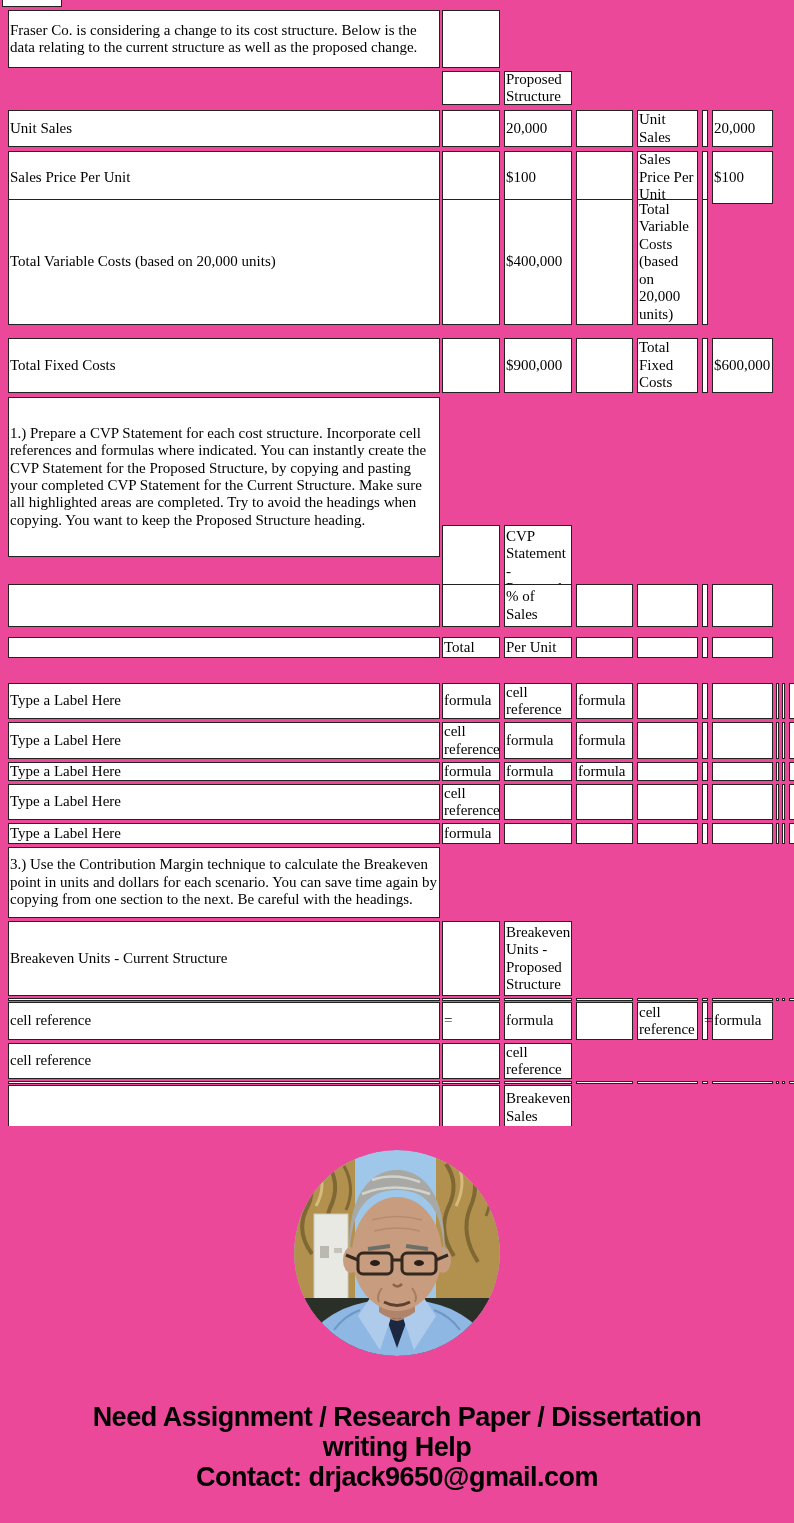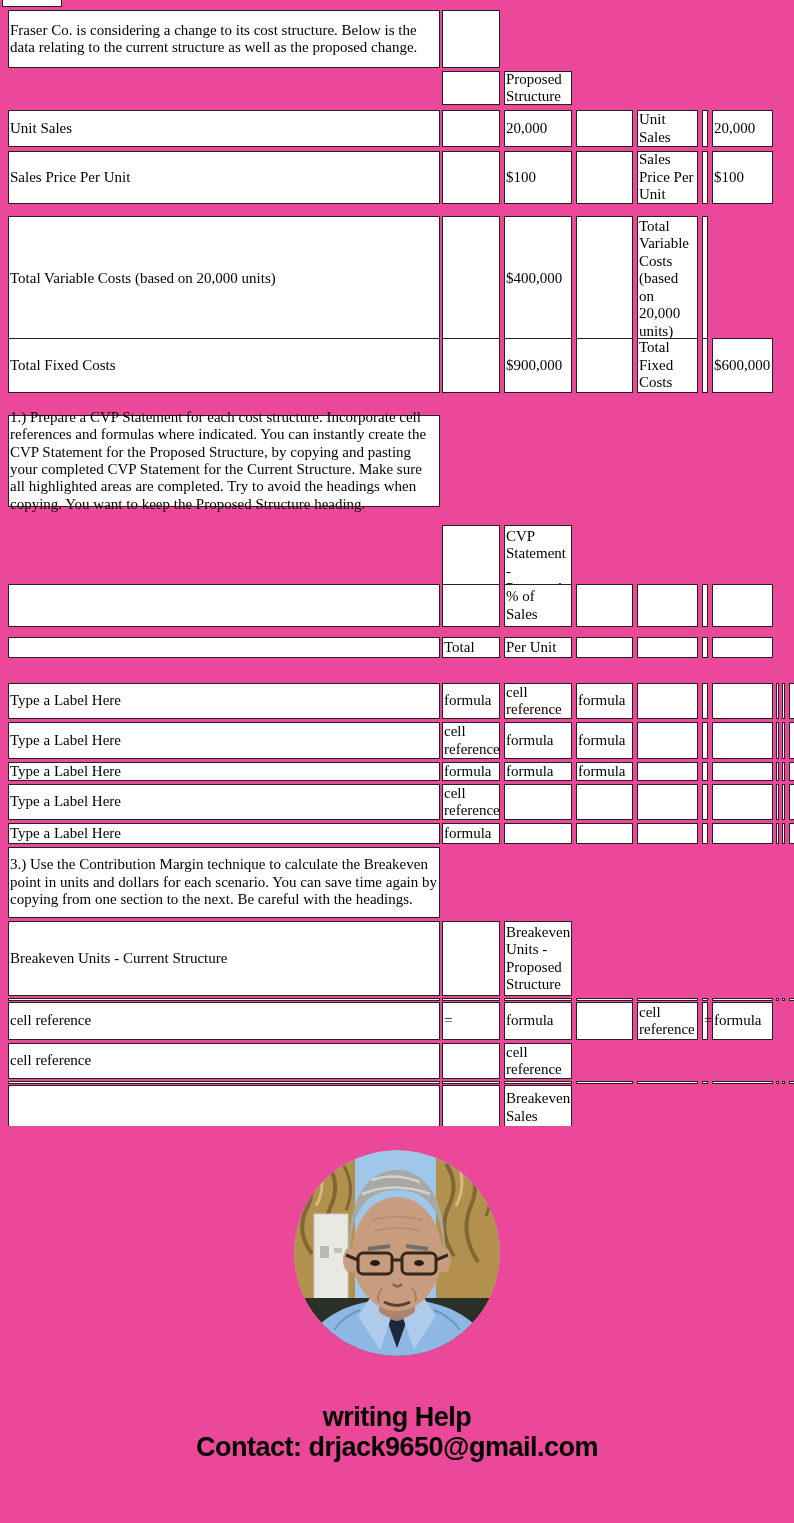--- a/index.html
+++ b/index.html
@@ -9,21 +9,21 @@
         padding:0 1px;font-size:15px;line-height:17.4px;color:#000;overflow:visible}
   .flat{padding:0}
   .sv{position:absolute;box-sizing:border-box;border:1px solid #222;background:#fff}
   
   .ca{left:8px;width:432px}.cb{left:442px;width:58px}.cc{left:504px;width:68px}.cd{left:576px;width:57px}
   .ce{left:637px;width:61px}.cf{left:702px;width:6px}.cg{left:712px;width:61px}
   .s1{left:776px;width:3px}.s2{left:782px;width:3px}.s3{left:789px;width:7px}
   .frag{left:2px;top:-6px;width:60px;height:13px}
   
   .r1{top:10px;height:58px}.r2{top:71px;height:34px}.r3{top:110px;height:37px}.r4{top:151px;height:53px}
-  .r5{top:216px;height:126px}.r6{top:338px;height:55px}.r7{top:415px;height:92px}.r8{top:525px;height:93px}
+  .r5{top:199px;height:126px}.r6{top:338px;height:55px}.r7{top:397px;height:160px}.r8{top:525px;height:93px}
   .r9{top:584px;height:43px}.r10{top:637px;height:21px}.r11{top:683px;height:36px}.r12{top:722px;height:37px}
   .r13{top:762px;height:19px}.r14{top:784px;height:36px}.r15{top:823px;height:21px}.r16{top:847px;height:71px}
   .r17{top:921px;height:75px}.rc1{top:998px;height:3px}.r18{top:1002px;height:38px}.r19{top:1043px;height:36px}
   .rc2{top:1081px;height:3px}.r20{top:1085px;height:45px}
   .avatar{position:absolute;left:294px;top:1150px;width:206px;height:206px;border-radius:50%;overflow:hidden}
   .footer{position:absolute;left:0;top:1402px;width:794px;text-align:center;color:#000;
           font-family:"Liberation Sans",sans-serif;font-weight:bold;font-size:27px;line-height:30px;letter-spacing:-0.5px}
 </style>
 </head>
 <body>
@@ -247,16 +247,17 @@
           <ellipse cx="125" cy="113" rx="5" ry="3" fill="#2a1f18" stroke="none"></ellipse>
           <rect x="64" y="103" width="34" height="21" rx="5" stroke="#34271d"></rect>
           <rect x="108" y="103" width="34" height="21" rx="5" stroke="#34271d"></rect>
           <path d="M98,110 L108,110 M64,110 L52,105 M142,110 L154,105" stroke="#34271d"></path>
         </g>
       </g>
     </svg>
   </div>
 
   <div class="footer">
+    <div>Need Assignment / Research Paper / Dissertation</div>
     <div>writing Help</div>
     <div>Contact: drjack9650@gmail.com</div>
   </div>
 </div>
 
 </body></html>

